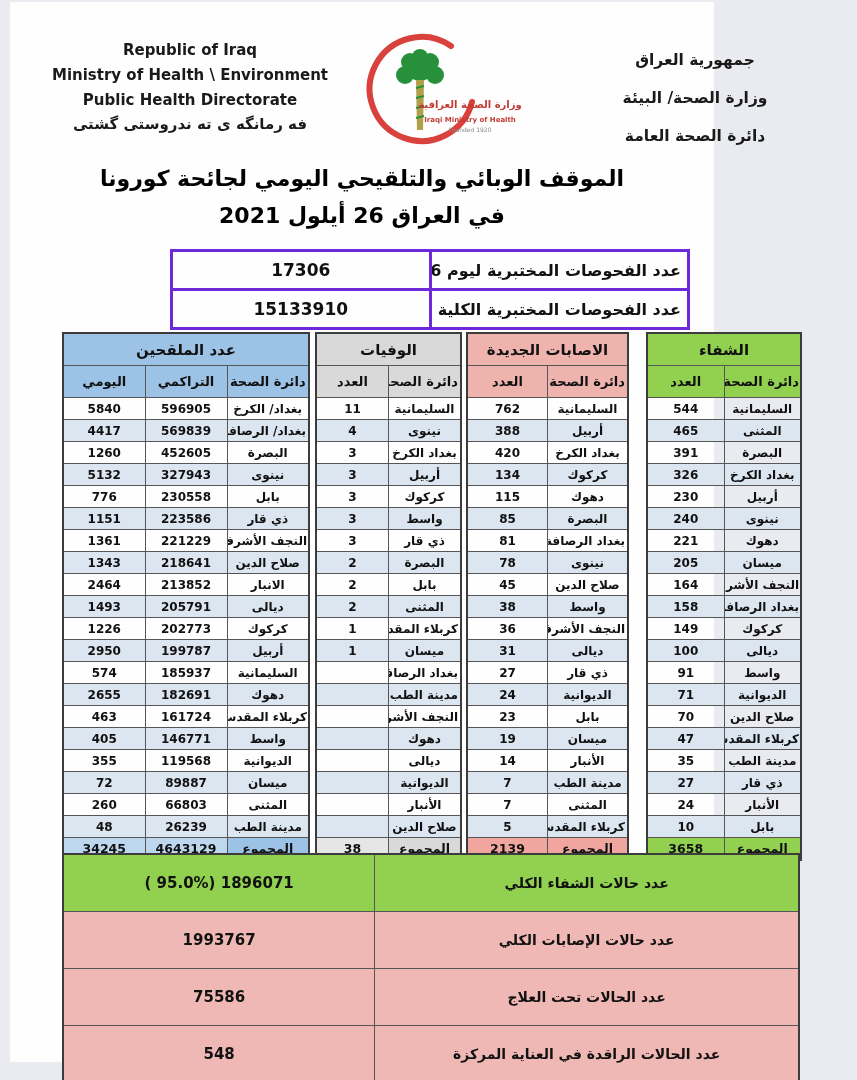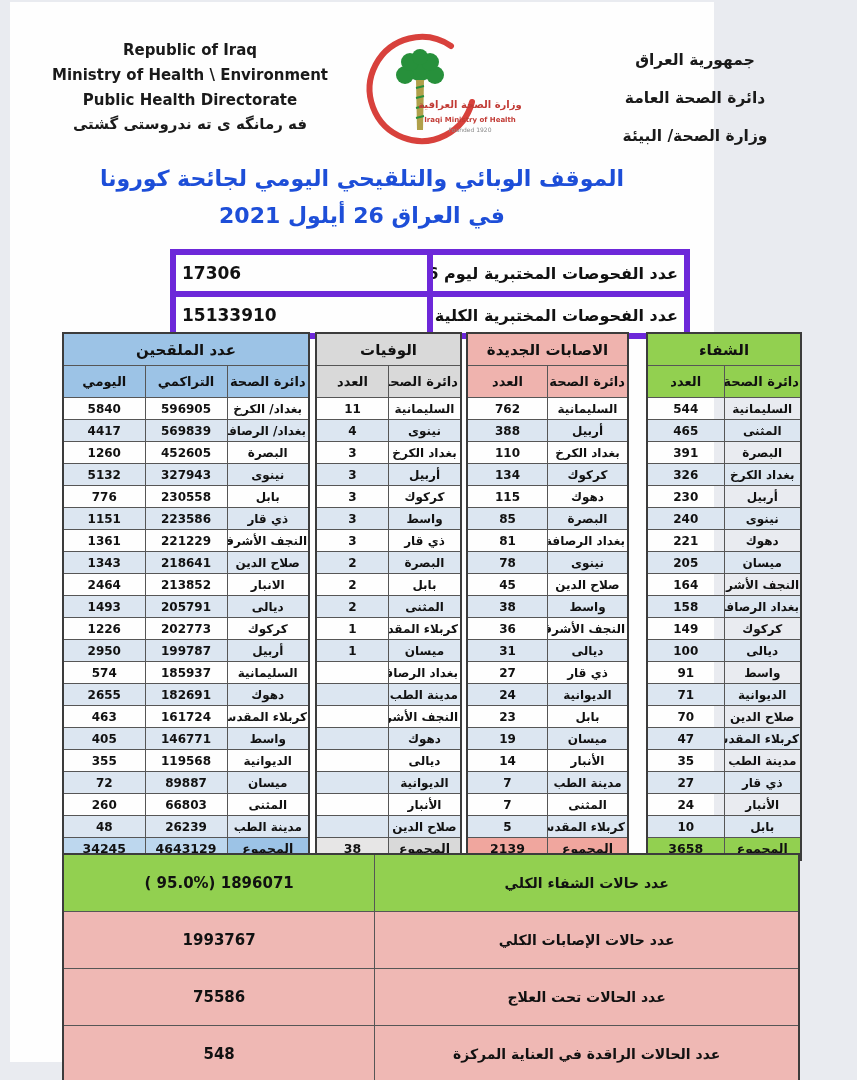--- a/index.html
+++ b/index.html
@@ -18,29 +18,29 @@
   }
   .hdr-left .kurdish{direction:rtl;font-size:15px;}
   .hdr-right{
     position:absolute;left:550px;top:40px;width:270px;text-align:center;
     font-weight:bold;font-size:15.5px;color:#1a1a1a;direction:rtl;line-height:2.45;
   }
   .logo{position:absolute;left:338px;top:24px;width:175px;height:132px;}
   
   .doc-title{
     position:absolute;left:0;top:158px;width:100%;text-align:center;
-    direction:rtl;font-weight:bold;font-size:22px;color:#1d4ed8;line-height:1.7;
+    direction:rtl;font-weight:bold;font-size:22px;color:#000000;line-height:1.7;
   }
   
   .tests{
     position:absolute;left:160px;top:247px;width:520px;border-collapse:collapse;
     table-layout:fixed;
   }
   .tests td{
-    border:6px solid #6d28d9;font-weight:bold;color:#111;text-align:left;
+    border:3px solid #6d28d9;font-weight:bold;color:#111;text-align:center;
     height:36px;padding:0 6px;overflow:hidden;white-space:nowrap;
   }
   .tests td.t-label{font-size:16px;}
   .tests td.t-value{font-size:17px;}
   
   .tables-row{position:absolute;left:52px;top:330px;display:flex;align-items:flex-start;}
   table.mtbl{
     border-collapse:collapse;table-layout:fixed;flex:none;
     border:2px solid #3c3c3c;
   }
@@ -99,22 +99,22 @@
         <path d="M 68 62 L 76 60 M 68 72 L 76 70 M 68 82 L 76 80 M 68 92 L 76 90" stroke="#27903b" stroke-width="2" fill="none"></path>
       </g>
       <text x="122" y="82" text-anchor="middle" font-size="10" font-weight="bold" fill="#c23b35" direction="rtl">وزارة الصحة العراقية</text>
       <text x="122" y="96" text-anchor="middle" font-size="7" font-weight="bold" fill="#c23b35">Iraqi Ministry of Health</text>
       <text x="122" y="106" text-anchor="middle" font-size="6" fill="#8a8a8a">Founded 1920</text>
     </svg>
   </div>
 
   <div class="hdr-right">
     <div>جمهورية العراق</div>
+    <div>وزارة الصحة/ البيئة</div>
     <div>دائرة الصحة العامة</div>
-    <div>وزارة الصحة/ البيئة</div>
   </div>
 
   <div class="doc-title">
     <div>الموقف الوبائي والتلقيحي اليومي لجائحة كورونا</div>
     <div>في العراق  26  أيلول 2021</div>
   </div>
 
   <table class="tests">
     <tbody>
         <tr>
@@ -352,21 +352,21 @@
           </tr>
           <tr>
             <td dir="ltr">762</td>
             <td dir="rtl">السليمانية</td>
           </tr>
           <tr>
             <td dir="ltr">388</td>
             <td dir="rtl">أربيل</td>
           </tr>
           <tr>
-            <td dir="ltr">110</td>
+            <td dir="ltr">420</td>
             <td dir="rtl">بغداد الكرخ</td>
           </tr>
           <tr>
             <td dir="ltr">134</td>
             <td dir="rtl">كركوك</td>
           </tr>
           <tr>
             <td dir="ltr">115</td>
             <td dir="rtl">دهوك</td>
           </tr>

